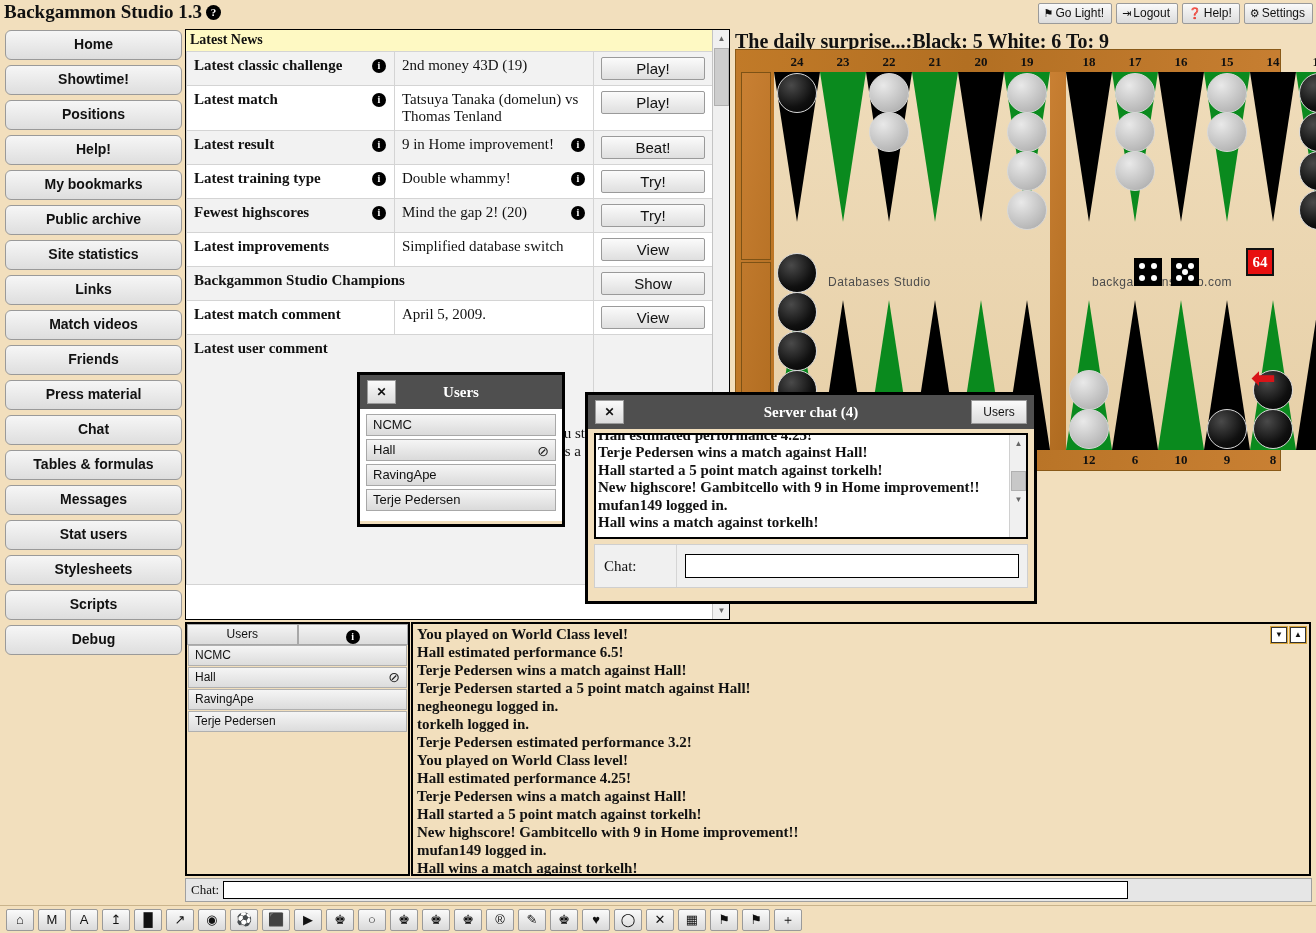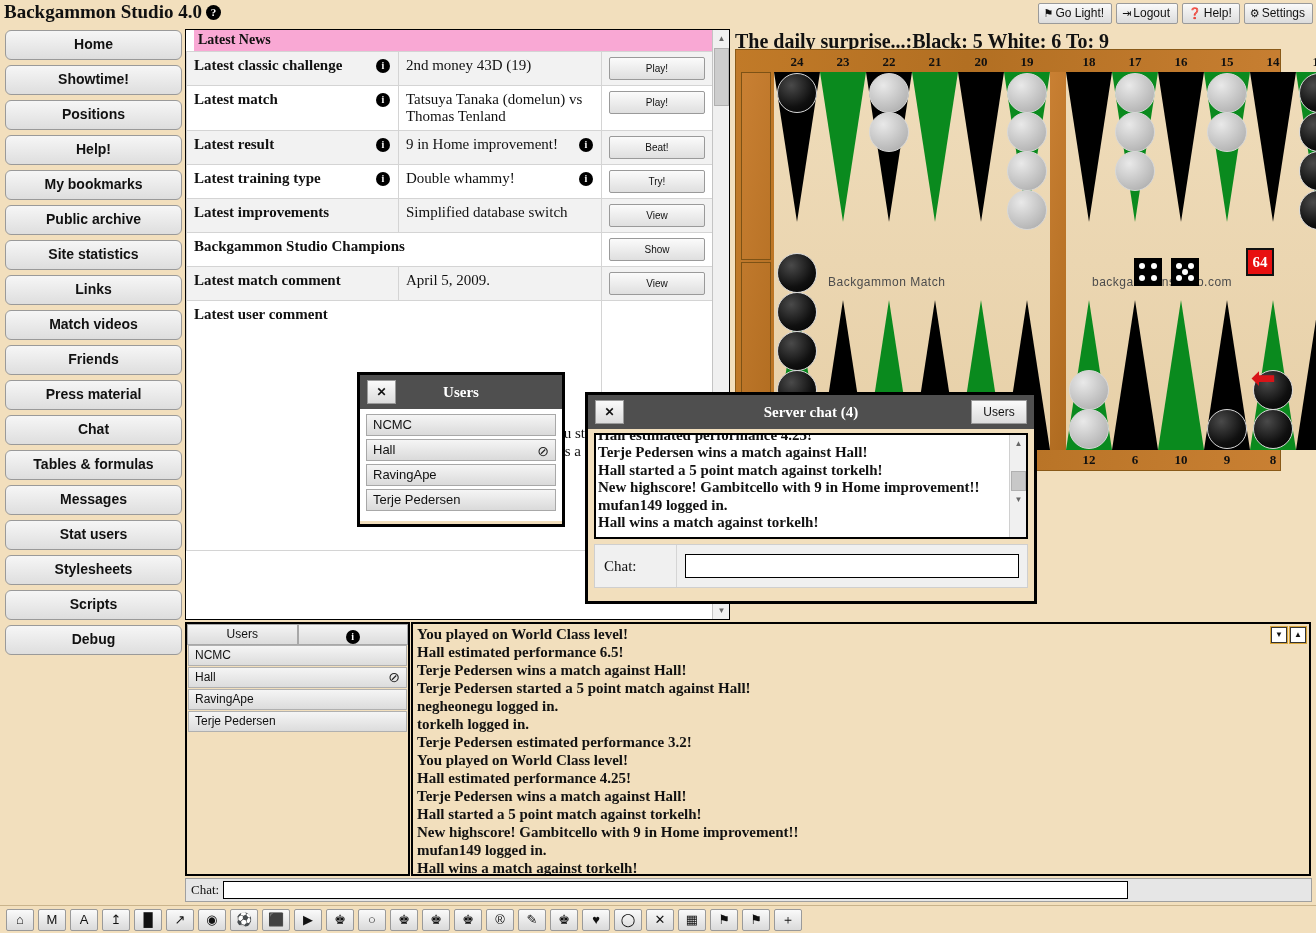--- a/index.html
+++ b/index.html
@@ -61,45 +61,45 @@
     text-align: center; line-height: 27px; cursor: pointer;
     font-family: "Liberation Sans", sans-serif;
   }
 
   
   #news-panel {
     position: absolute; left: 185px; top: 29px; width: 545px; height: 591px;
     border: 1px solid #000; background: #fff; overflow: hidden;
   }
   #news-head {
-    background: #f9a8d4; font-family: "Liberation Serif", serif;
+    background: #fef9c3; font-family: "Liberation Serif", serif;
     font-weight: bold; font-size: 14px; color: #111;
-    padding: 2px 0 2px 4px; height: 21px; margin-left: 8px;
+    padding: 2px 0 2px 4px; height: 21px;
   }
   #news-table { width: 527px; border-collapse: collapse;
     font-family: "Liberation Serif", serif; }
   #news-table td {
     border: 1px solid #d4d4d4; padding: 5px 7px;
     vertical-align: top; font-size: 15px; color: #111;
   }
   #news-table tr:nth-child(odd) td { background: #f2f2f2; }
   #news-table tr:nth-child(even) td { background: #fff; }
   td.lbl { font-weight: bold; width: 215px; position: relative; }
   td.val { width: 206px; position: relative; }
   td.act { width: 106px; text-align: center; vertical-align: middle; padding: 4px; }
   .infodot {
     display: inline-block; width: 14px; height: 14px; border-radius: 50%;
     background: #000; color: #fff; font-size: 10px; font-weight: bold;
     text-align: center; line-height: 14px; font-family: "Liberation Serif", serif;
     position: absolute; right: 8px; top: 7px; cursor: pointer;
   }
   .act-btn {
-    width: 96px; height: 23px; background: linear-gradient(#fbfbfb,#dfdfdf);
+    width: 104px; height: 23px; background: linear-gradient(#fbfbfb,#dfdfdf);
     border: 1px solid #9a9a9a; border-radius: 2px;
-    font-family: "Liberation Sans", sans-serif; font-size: 10px;
+    font-family: "Liberation Sans", sans-serif; font-size: 15px;
     cursor: pointer; color: #111;
   }
   #comment-body {
     font-family: "Liberation Serif", serif; font-size: 15px;
     color: #111; line-height: 18px;
     position: absolute; left: 223px; top: 376px; width: 200px;
   }
   .news-scroll {
     position: absolute; right: 0; top: 0; width: 17px; height: 589px;
     background: #f0f0f0; border-left: 1px solid #c4c4c4;
@@ -295,21 +295,21 @@
     border: 1px solid #9a9a9a; border-radius: 2px;
     display: flex; align-items: center; justify-content: center;
     font-size: 13px; color: #111; cursor: pointer;
   }
 </style>
 </head>
 <body>
 
 <div id="topbar">
   <div id="app-title">
-    <span>Backgammon Studio 4.0</span><span class="help-dot">?</span>
+    <span>Backgammon Studio 1.3</span><span class="help-dot">?</span>
   </div>
   <div id="topbar-buttons">
       <div class="tb-btn">
         <span class="tb-ico">⚑</span>
         <span>Go Light!</span>
       </div>
       <div class="tb-btn">
         <span class="tb-ico">⇥</span>
         <span>Logout</span>
       </div>
@@ -360,20 +360,25 @@
           <td class="act"><button class="act-btn">Play!</button></td>
         </tr>
         <tr>
           <td class="lbl"><span>Latest result</span><span class="infodot">i</span></td>
           <td class="val"><span>9 in Home improvement!</span><span class="infodot">i</span></td>
           <td class="act"><button class="act-btn">Beat!</button></td>
         </tr>
         <tr>
           <td class="lbl"><span>Latest training type</span><span class="infodot">i</span></td>
           <td class="val"><span>Double whammy!</span><span class="infodot">i</span></td>
+          <td class="act"><button class="act-btn">Try!</button></td>
+        </tr>
+        <tr>
+          <td class="lbl"><span>Fewest highscores</span><span class="infodot">i</span></td>
+          <td class="val"><span>Mind the gap 2! (20)</span><span class="infodot">i</span></td>
           <td class="act"><button class="act-btn">Try!</button></td>
         </tr>
         <tr>
           <td class="lbl"><span>Latest improvements</span></td>
           <td class="val"><span>Simplified database switch</span></td>
           <td class="act"><button class="act-btn">View</button></td>
         </tr>
         <tr>
           <td class="lbl" colspan="2"><span>Backgammon Studio Champions</span></td>
           <td class="act"><button class="act-btn">Show</button></td>
@@ -472,21 +477,21 @@
       <div class="chk w" style="left: 379px; top: 62px;"></div>
       <div class="chk w" style="left: 379px; top: 101px;"></div>
       <div class="chk w" style="left: 271px; top: 23px;"></div>
       <div class="chk w" style="left: 271px; top: 62px;"></div>
       <div class="chk w" style="left: 271px; top: 101px;"></div>
       <div class="chk w" style="left: 271px; top: 140px;"></div>
       <div class="chk w" style="left: 133px; top: 23px;"></div>
       <div class="chk w" style="left: 133px; top: 62px;"></div>
       <div class="chk b" style="left: 41px; top: 23px;"></div>
     </div>
-  <div class="wordmark" style="left:92px; top:225px;">Backgammon Match</div>
+  <div class="wordmark" style="left:92px; top:225px;">Databases Studio</div>
   <div class="wordmark" style="left:356px; top:225px;">backgammonstudio.com</div>
   <div id="board-dice">
       <div class="die" style="left: 398px; top: 208px;">
         <span class="pip" style="left: calc(26% - 3px); top: calc(26% - 3px);"></span>
         <span class="pip" style="left: calc(74% - 3px); top: calc(26% - 3px);"></span>
         <span class="pip" style="left: calc(26% - 3px); top: calc(74% - 3px);"></span>
         <span class="pip" style="left: calc(74% - 3px); top: calc(74% - 3px);"></span>
       </div>
       <div class="die" style="left: 435px; top: 208px;">
         <span class="pip" style="left: calc(26% - 3px); top: calc(26% - 3px);"></span>

